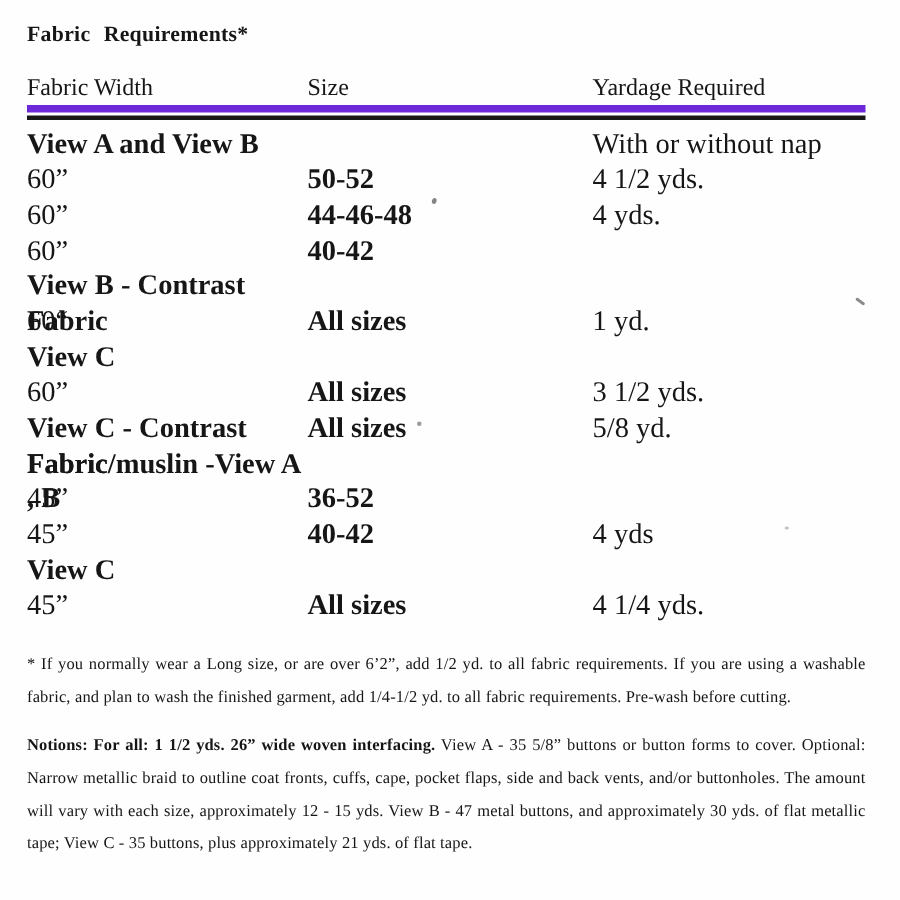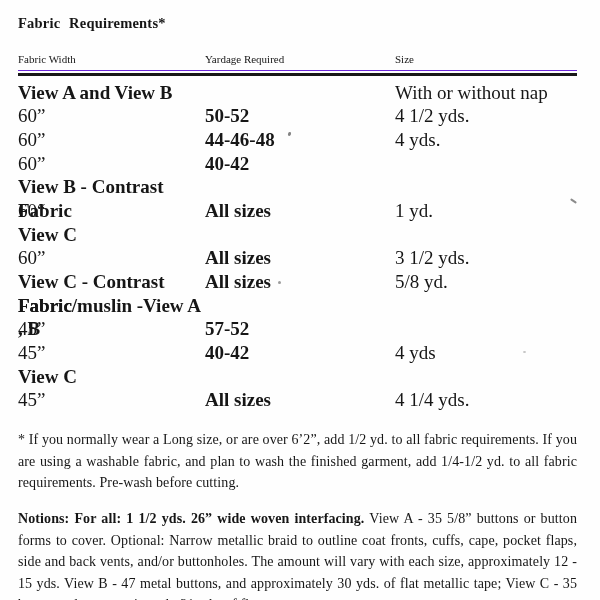--- a/index.html
+++ b/index.html
@@ -28,42 +28,42 @@
   }
   .tbl {
     margin-top: 19px;
   }
   .grid-row {
     display: grid;
     grid-template-columns: 187px 190px 1fr;
     align-items: baseline;
   }
   .tbl-header {
-    font-size: 11px;
+    font-size: 16px;
     line-height: 16px;
     padding-bottom: 3px;
-    border-bottom: 1px solid #6d28d9;
+    border-bottom: 5px solid #6d28d9;
   }
   .thick-rule {
     height: 2.5px;
     background: #181818;
     margin-top: 2px;
   }
   .tbl-body {
     margin-top: 5px;
   }
   .tbl-body .grid-row {
     height: 23.7px;
     font-size: 19px;
     line-height: 23.7px;
   }
   .cell-size { font-weight: bold; }
   .sec .cell-width { font-weight: bold; }
   .para {
-    font-size: 14px;
+    font-size: 11px;
     line-height: 21.6px;
     text-align: justify;
     letter-spacing: 0.1px;
   }
   .footnote { margin-top: 17px; }
   .notions { margin-top: 9px; }
   .bold-lead { font-weight: bold; }
   .speck {
     position: absolute;
     background: #5a5a5a;
@@ -78,22 +78,22 @@
 <body>
 
 <div class="page">
 
   <div class="doc-title">Fabric  Requirements*</div>
 
   <div class="tbl">
 
     <div class="grid-row tbl-header">
       <span>Fabric Width</span>
+      <span>Size</span>
       <span>Yardage Required</span>
-      <span>Size</span>
     </div>
     <div class="thick-rule"></div>
 
     <div class="tbl-body">
 
       <div class="grid-row sec">
         <span class="cell-width">View A and View B</span>
         <span class="cell-size"></span>
         <span class="cell-yardage">With or without nap</span>
       </div>
@@ -146,21 +146,21 @@
       </div>
 
       <div class="grid-row sec">
         <span class="cell-width">Fabric/muslin -View A , B</span>
         <span class="cell-size"></span>
         <span class="cell-yardage"></span>
       </div>
 
       <div class="grid-row">
         <span class="cell-width">45”</span>
-        <span class="cell-size">57-52</span>
+        <span class="cell-size">36-52</span>
       </div>
 
       <div class="grid-row">
         <span class="cell-width">45”</span>
         <span class="cell-size">40-42</span>
         <span class="cell-yardage">4 yds</span>
       </div>
 
       <div class="grid-row sec">
         <span class="cell-width">View C</span>

